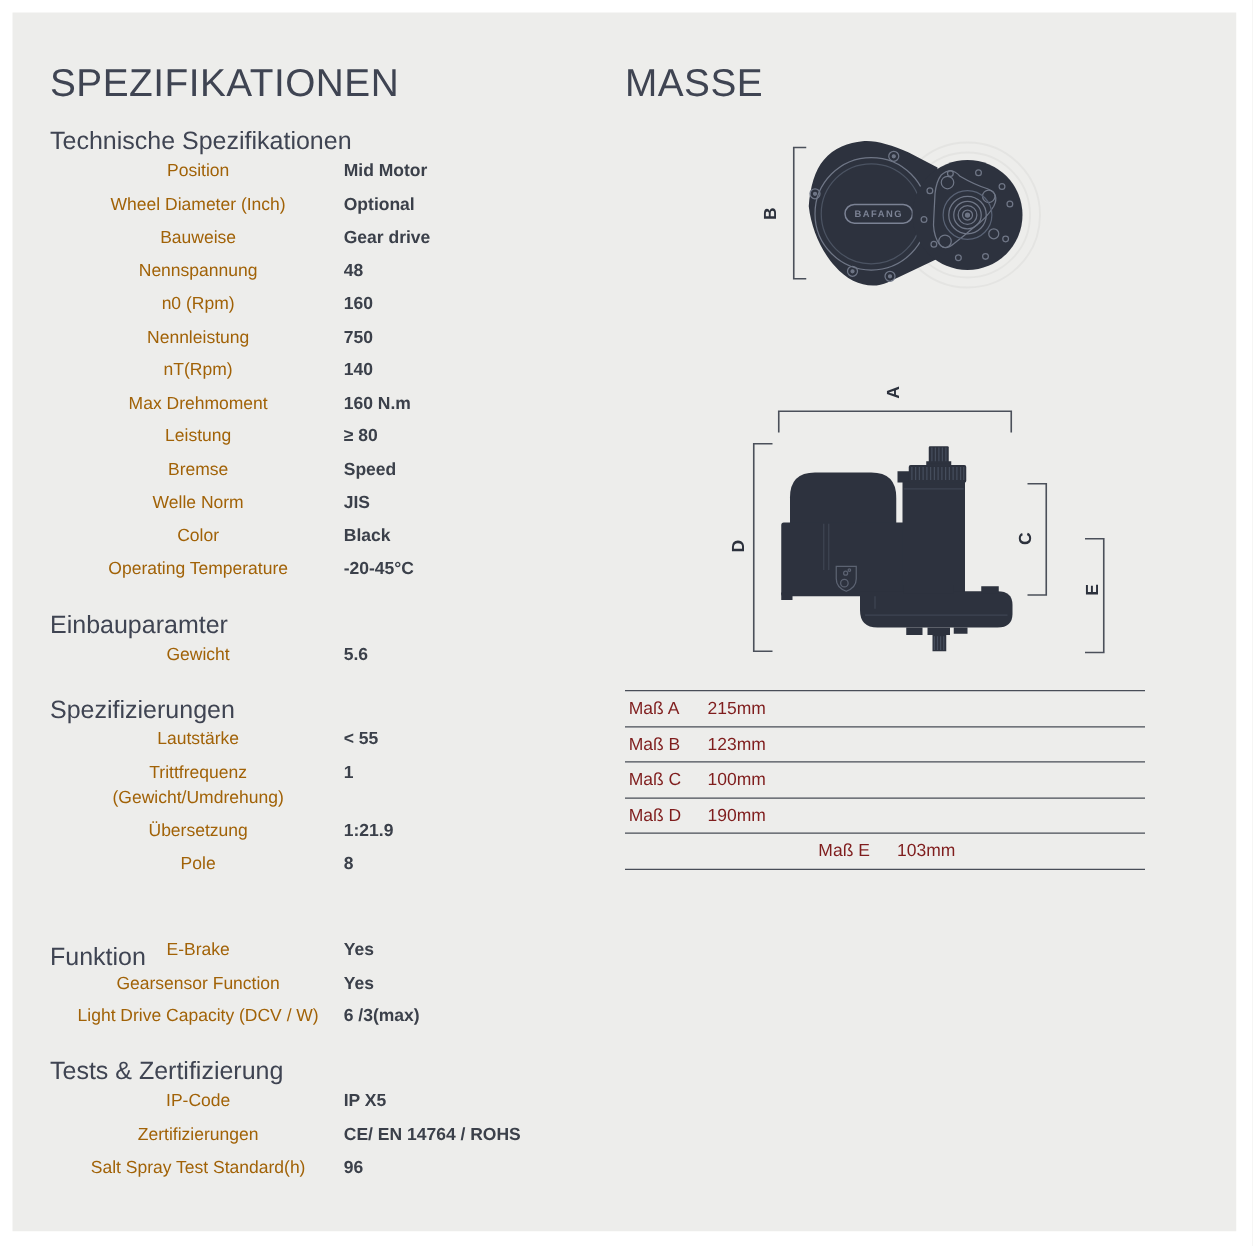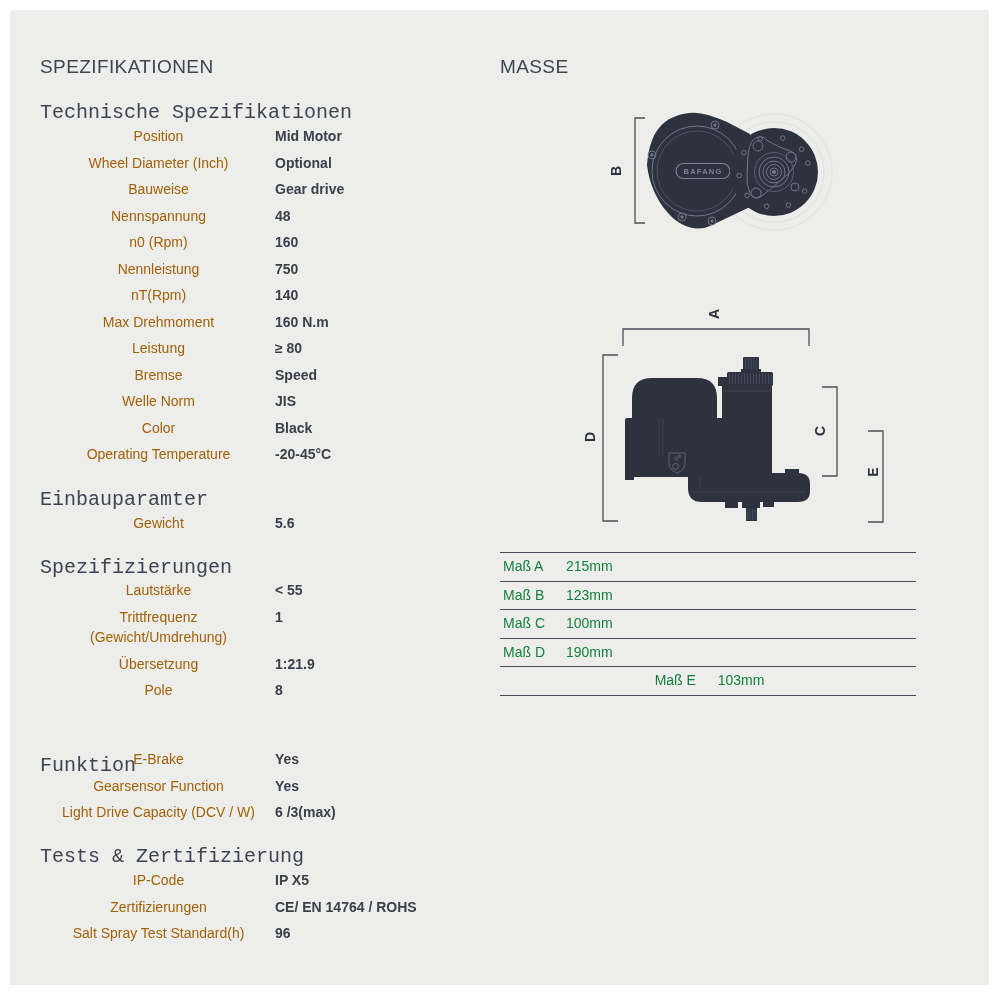--- a/index.html
+++ b/index.html
@@ -4,29 +4,29 @@
 <style>
   html,body{margin:0;padding:0;}
   body{
     width:1002px;height:997px;background:#ffffff;position:relative;
     font-family:"Liberation Sans", sans-serif;overflow:hidden;
   }
   .panel{
     position:absolute;left:10px;top:10px;width:979px;height:975px;
     background:#ededeb;
   }
-  .h1{position:absolute;font-size:19px;line-height:26px;color:#3f4452;letter-spacing:.4px;font-weight:400;}
-  .h2{position:absolute;left:30px;font-size:20px;line-height:26px;color:#3f4452;font-weight:400;font-family:Liberation Mono, monospace;}
+  .h1{position:absolute;font-size:31px;line-height:26px;color:#3f4452;letter-spacing:.4px;font-weight:400;}
+  .h2{position:absolute;left:30px;font-size:20px;line-height:26px;color:#3f4452;font-weight:400;}
   .rows{position:absolute;left:32px;width:420px;}
   .row{display:flex;height:26.5px;line-height:26.5px;font-size:14px;}
   .row .lbl{width:233px;color:#a16207;text-align:center;}
   .row .val{font-weight:bold;color:#3b404a;white-space:pre;}
   .row.tall{height:47px;}
   .row.tall .lbl{line-height:20.5px;padding-top:3px;}
-  .mtable{position:absolute;left:490px;top:542px;width:416px;font-size:14px;color:#15803d;}
+  .mtable{position:absolute;left:490px;top:542px;width:416px;font-size:14px;color:#7f1d1d;}
   .trow{display:flex;height:27.6px;line-height:27.6px;border-top:1px solid #484d57;}
   .trow:last-child{border-bottom:1px solid #484d57;justify-content:center;}
   .trow .tl{width:63px;padding-left:3px;}
   svg text.dim{font-family:"Liberation Sans",sans-serif;font-size:14px;font-weight:600;fill:#2c313c;}
   svg text.logo{font-family:"Liberation Sans",sans-serif;font-size:7.5px;font-weight:bold;letter-spacing:1.2px;fill:#7b8294;}
 </style>
 </head>
 <body>
 
 <div class="panel">

